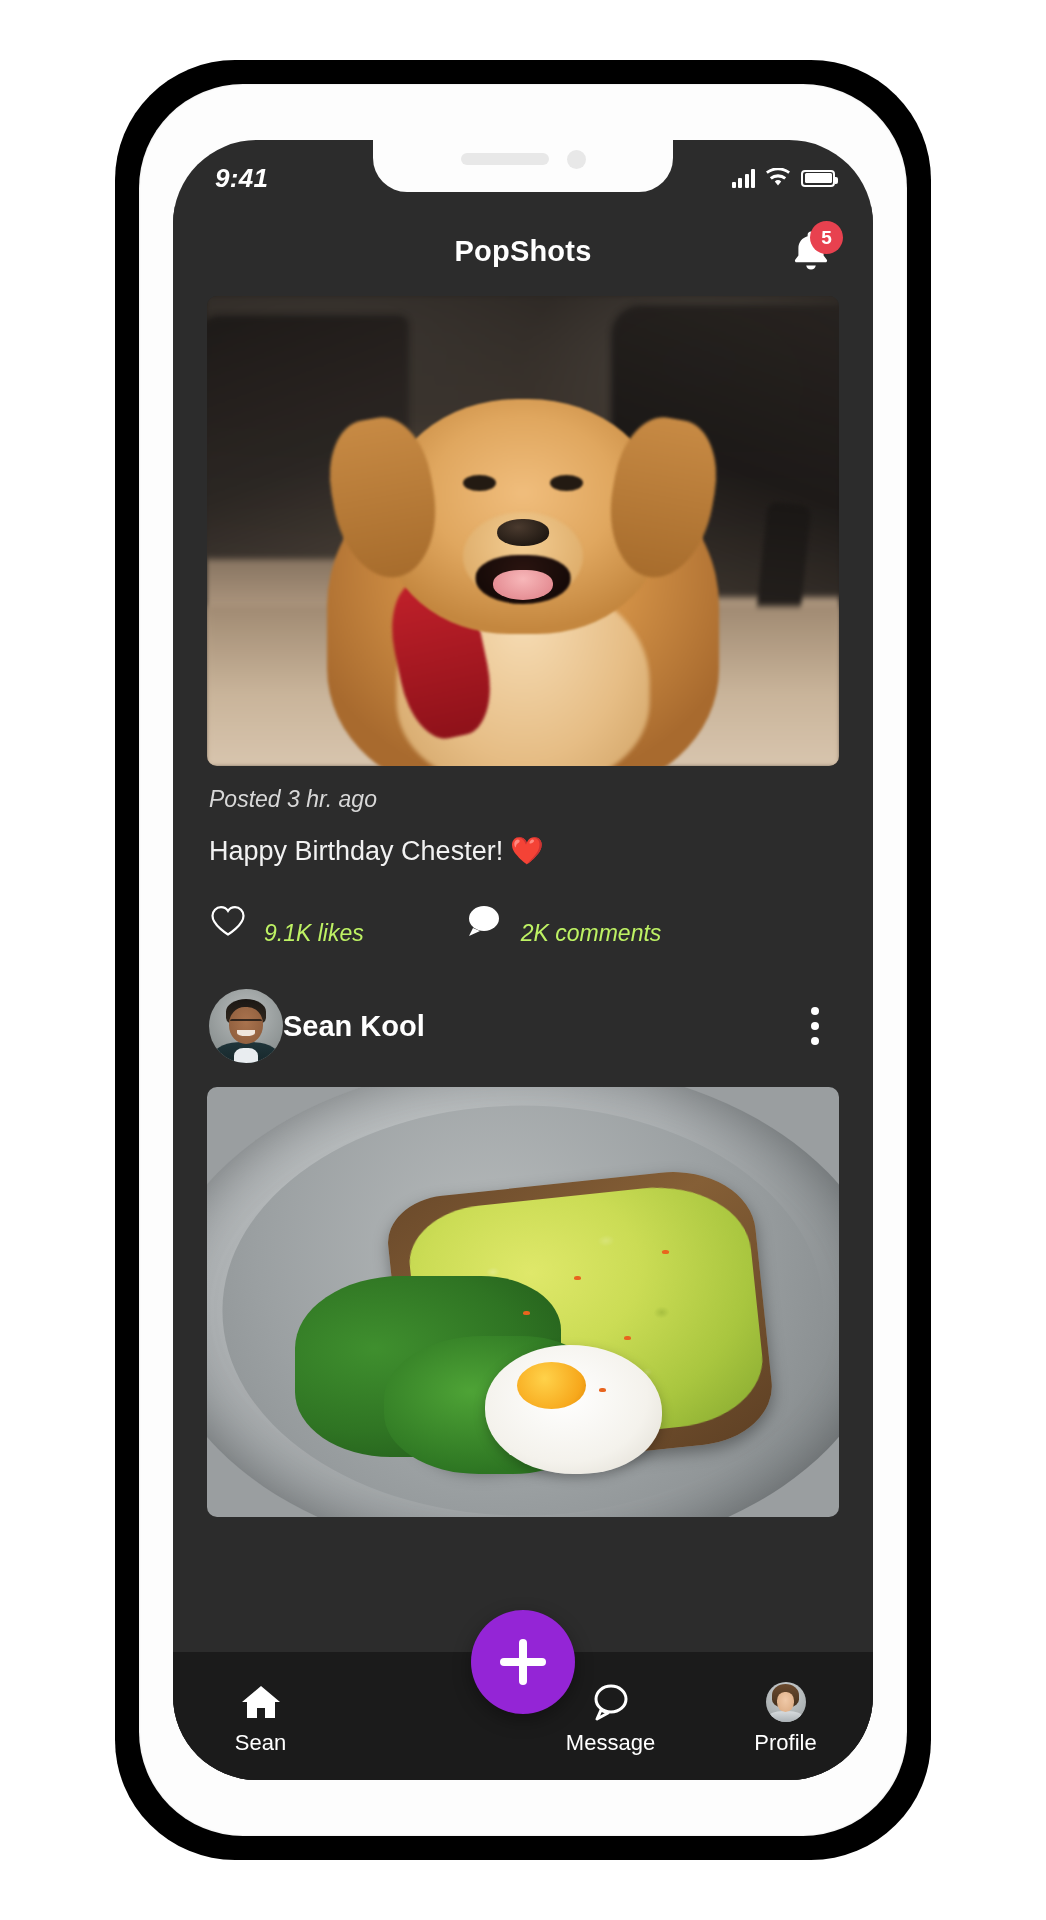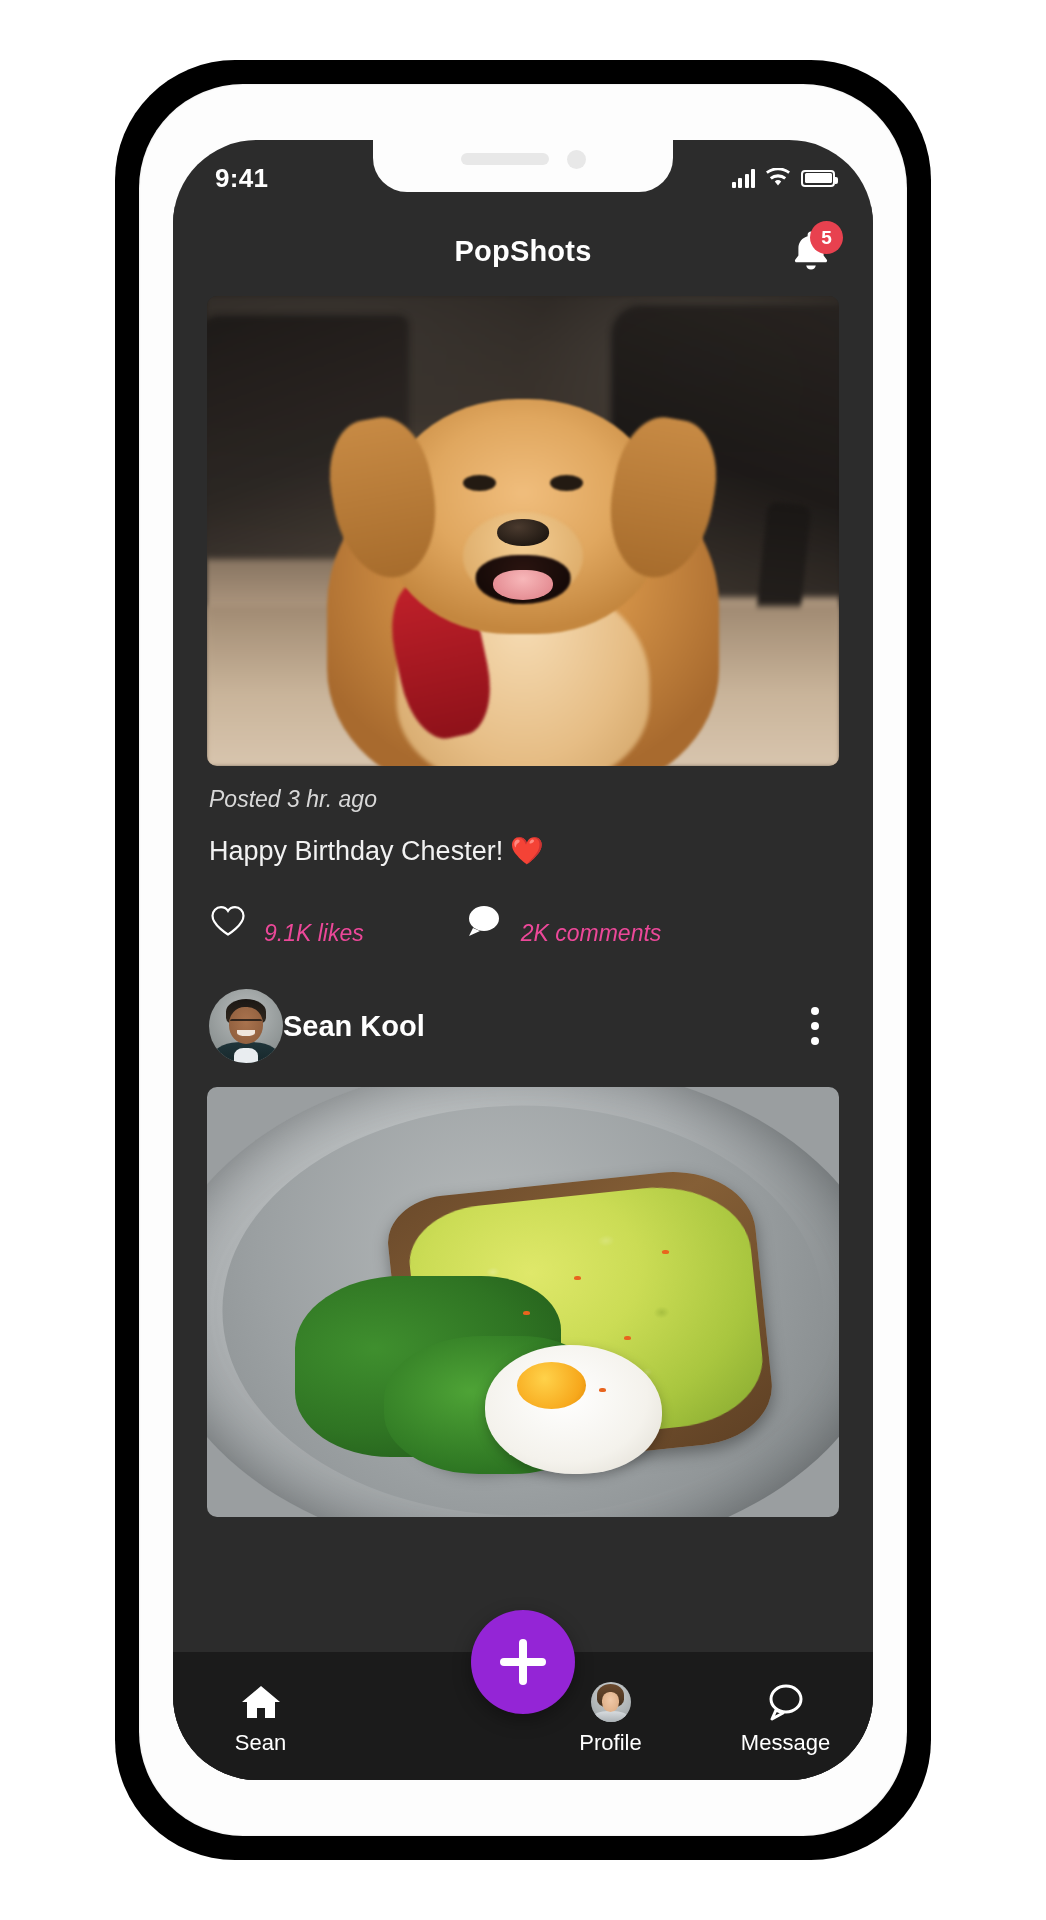--- a/index.html
+++ b/index.html
@@ -73,20 +73,21 @@
     height: 66px;
     display: flex; align-items: center;
     justify-content: space-between;
     padding: 10px 38px 0 42px;
     color: #ffffff;
     z-index: 30;
   }
   .status-time {
     font-size: 26px; font-weight: 600;
     letter-spacing: .3px;
+    font-style: italic;
   }
   .status-right {
     display: flex; align-items: center; gap: 10px;
   }
   .sig { display: flex; align-items: flex-end; gap: 2.5px; height: 20px; }
   .sig i { display: block; width: 4px; background: #fff; border-radius: 1px; }
   .sig i:nth-child(1){ height: 6px; }
   .sig i:nth-child(2){ height: 10px; }
   .sig i:nth-child(3){ height: 14px; }
   .sig i:nth-child(4){ height: 19px; }
@@ -252,21 +253,21 @@
     font-size: 27px; color: #f2f2f2;
   }
   .heart-emoji { color:#e8414f; }
   .stats {
     margin: 28px 36px 0 36px;
     display: flex; align-items: center;
   }
   .stat { display: flex; align-items: center; gap: 17px; }
   .stat + .stat { margin-left: 100px; }
   .stat-label {
-    font-size: 23px; font-style: italic; color: #ec4899; margin-top: 25px;
+    font-size: 23px; font-style: italic; color: #bef264; margin-top: 25px;
   }
   .stat svg { display:block; }
 
   
   .post-head {
     display:flex; align-items:center;
     margin: 34px 36px 0 36px;
     position: relative;
   }
   .avatar {
@@ -605,37 +606,37 @@
             <span class="nav-icon">
               <svg width="44" height="40" viewBox="0 0 44 40">
                 <path d="M22 4L3 20h5v16h10V26h8v10h10V20h5z" fill="#ffffff"></path>
               </svg>
             </span>
             <span class="nav-label">Sean</span>
           </div>
           <div class="nav-item spacer"></div>
           <div class="nav-item">
             <span class="nav-icon">
+              <svg width="42" height="40" viewBox="0 0 42 40">
+                <ellipse cx="21" cy="17" rx="15" ry="13" fill="none" stroke="#fff" stroke-width="3"></ellipse>
+                <path d="M11 28l-4 9 11-6z" fill="none" stroke="#fff" stroke-width="3" stroke-linejoin="round"></path>
+              </svg>
+            </span>
+            <span class="nav-label">Message</span>
+          </div>
+          <div class="nav-item">
+            <span class="nav-icon">
               <span class="nav-avatar">
                 <span class="na-body"></span>
                 <span class="na-hair"></span>
                 <span class="na-face"></span>
               </span>
             </span>
             <span class="nav-label">Profile</span>
           </div>
-          <div class="nav-item">
-            <span class="nav-icon">
-              <svg width="42" height="40" viewBox="0 0 42 40">
-                <ellipse cx="21" cy="17" rx="15" ry="13" fill="none" stroke="#fff" stroke-width="3"></ellipse>
-                <path d="M11 28l-4 9 11-6z" fill="none" stroke="#fff" stroke-width="3" stroke-linejoin="round"></path>
-              </svg>
-            </span>
-            <span class="nav-label">Message</span>
-          </div>
         </div>
 
         <div class="fab">
           <span class="fab-plus"></span>
         </div>
 
       </div>
     </div>
   </div>
 </div>

